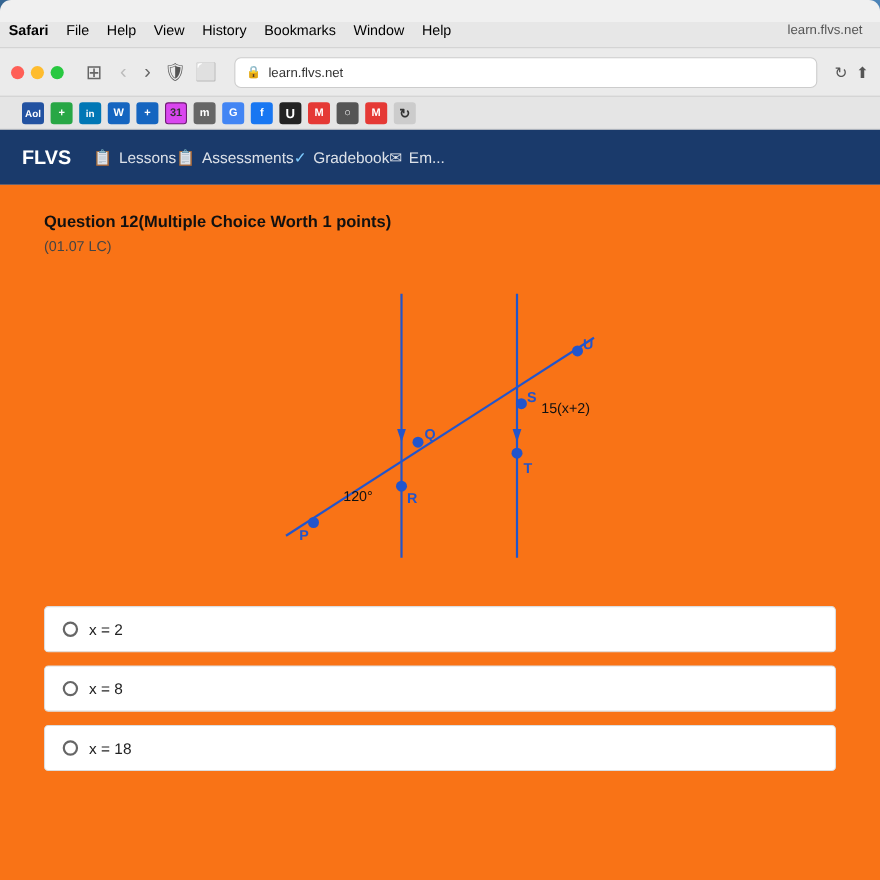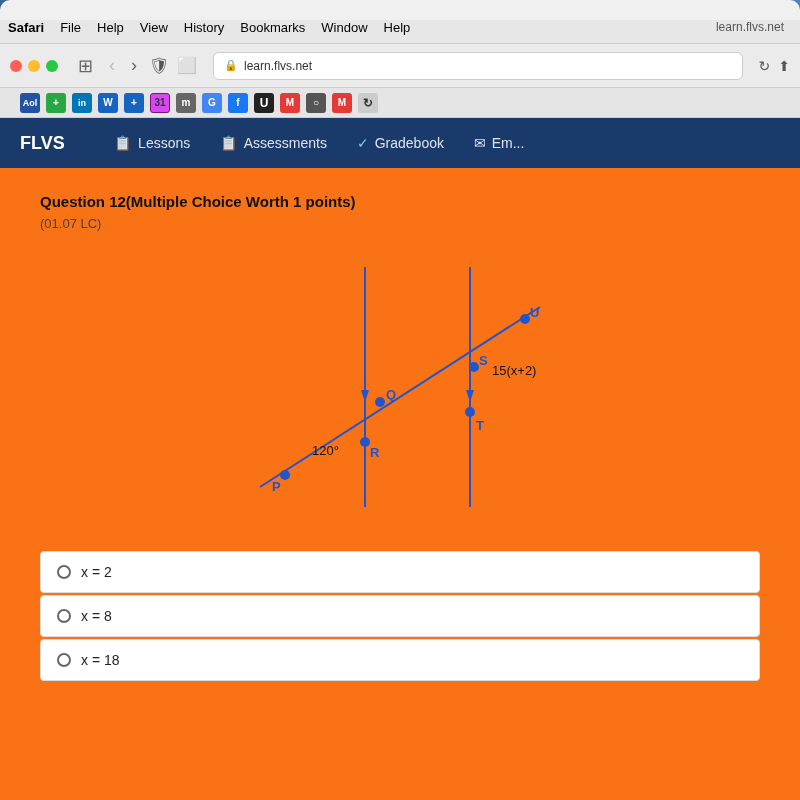--- a/index.html
+++ b/index.html
@@ -134,21 +134,20 @@
     .ext-linkedin { background: #0077b5; color: white; font-size: 9px; }
     .ext-blue { background: #1565c0; color: white; }
 
     
     .flvs-nav {
       background: #1a3a6b;
       height: 50px;
       display: flex;
       align-items: center;
       padding: 0 20px;
-      gap: 30px;
     }
     .flvs-logo {
       color: white;
       font-size: 18px;
       font-weight: bold;
       margin-right: 20px;
     }
     .flvs-nav-item {
       color: rgba(255,255,255,0.85);
       font-size: 14px;
@@ -194,21 +193,21 @@
 
     .diagram-container svg {
       width: 100%;
       height: 100%;
     }
 
     
     .answer-choices {
       display: flex;
       flex-direction: column;
-      gap: 2px;
+      gap: 12px;
     }
     .answer-choice {
       background: white;
       border: 1px solid #ddd;
       border-radius: 4px;
       padding: 12px 16px;
       display: flex;
       align-items: center;
       gap: 10px;
       cursor: pointer;

